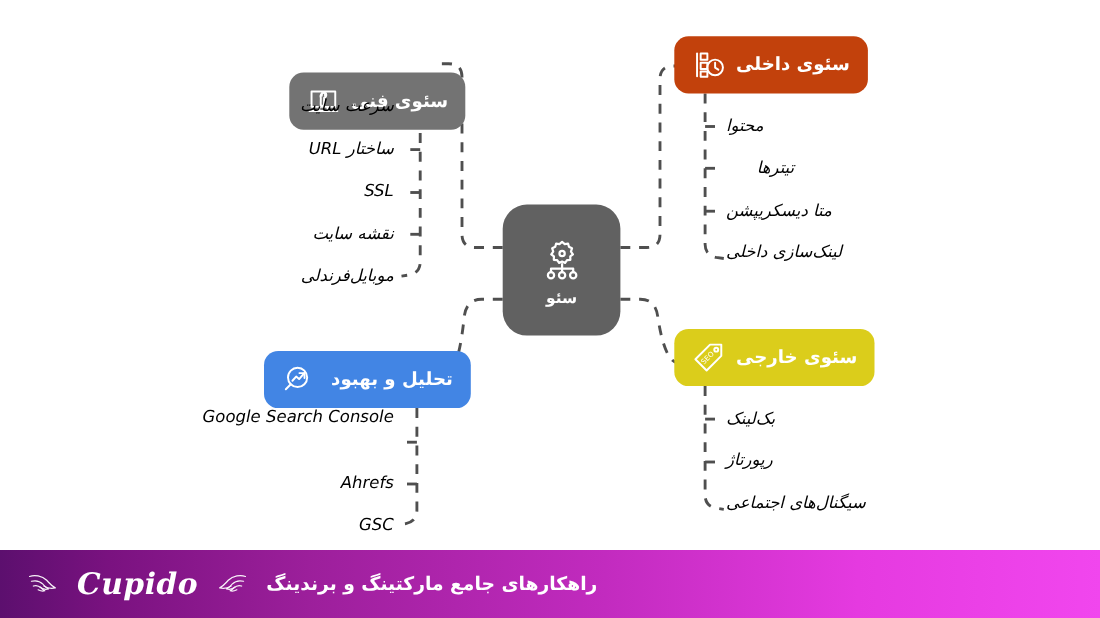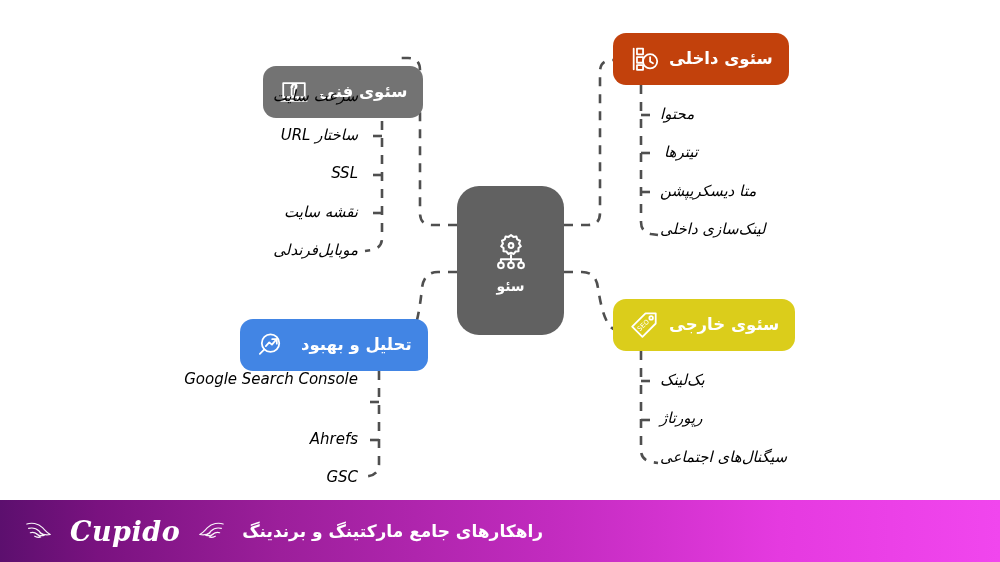--- a/index.html
+++ b/index.html
@@ -17,21 +17,21 @@
   
   .wires{
     position:absolute;left:0;top:0;width:1000px;height:500px;
     pointer-events:none;
   }
 
   
   .center-node{
     position:absolute;
     left:457px;top:186px;
-    width:107px;height:149px;
+    width:107px;height:119px;
     background:#616161;
     border-radius:22px;
     display:flex;flex-direction:column;
     align-items:center;justify-content:center;
     gap:6px;
   }
   .center-node .ico{width:44px;height:44px;display:block;}
   .center-label{
     color:#ffffff;font-size:14px;font-weight:600;
     letter-spacing:.3px;line-height:1;
@@ -179,21 +179,21 @@
       <path d="M5 5v22"></path>
       <rect x="8.5" y="5" width="6.5" height="6"></rect>
       <rect x="8.5" y="14" width="6.5" height="6"></rect>
       <rect x="8.5" y="22.5" width="6.5" height="5"></rect>
       <circle cx="22.5" cy="18.5" r="7.6"></circle>
       <path d="M22.5 14v4.6l3.1 2"></path>
     </svg>
   </div>
 
   <div class="leaf" style="left:660px;top:107px;">محتوا</div>
-  <div class="leaf" style="left:664px;top:145px;">تیترها</div>
+  <div class="leaf" style="left:688px;top:145px;">تیترها</div>
   <div class="leaf" style="left:660px;top:184px;">متا دیسکریپشن</div>
   <div class="leaf" style="left:660px;top:222px;">لینک‌سازی داخلی</div>
 
   <div class="pill" id="pill-offpage" style="background:#DBCD1B;">
     <span class="pill-label">سئوی خارجی</span>
     <svg class="pill-ico" viewBox="0 0 32 32" fill="none" stroke="#ffffff" stroke-width="1.9" stroke-linecap="round" stroke-linejoin="round">
       <path d="M17.6 3.5h10.9v10.9L14.3 28.6 3.4 17.7z"></path>
       <circle cx="23.6" cy="8.4" r="1.9"></circle>
       <text x="15.5" y="18.5" font-size="7" font-family="DejaVu Sans, sans-serif" fill="#ffffff" stroke="none" text-anchor="middle" transform="rotate(-45 15.5 16.5)">SEO</text>
     </svg>

